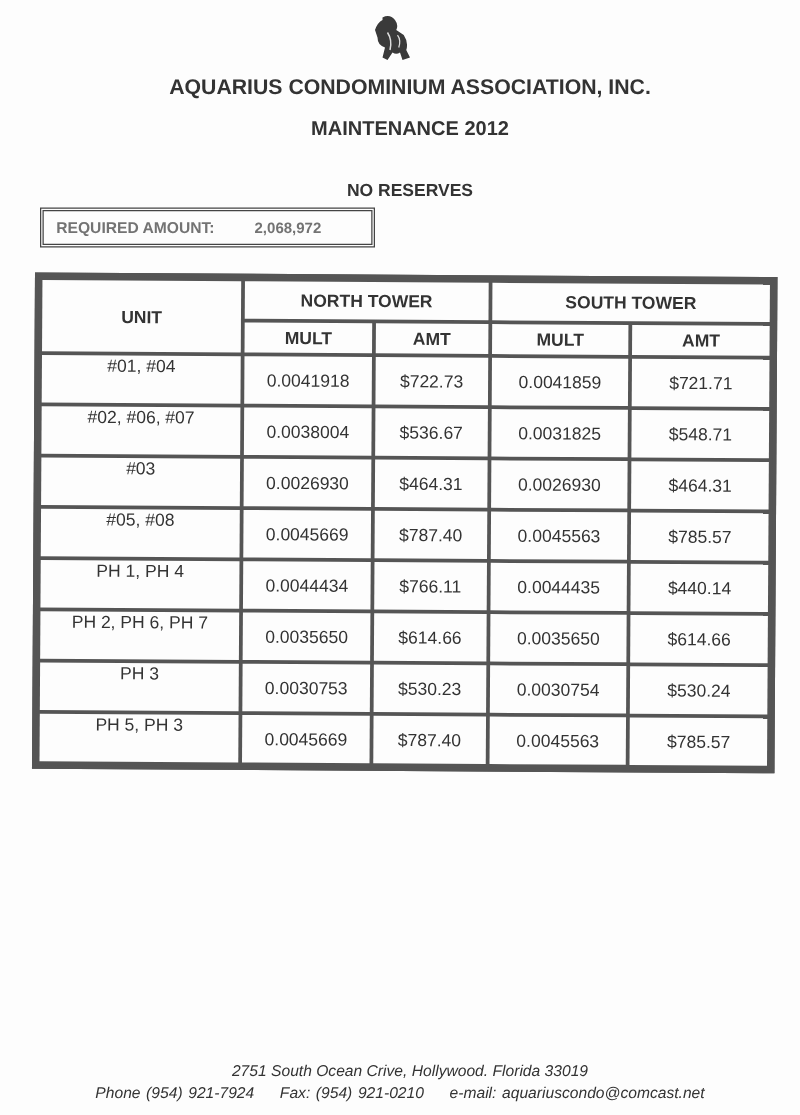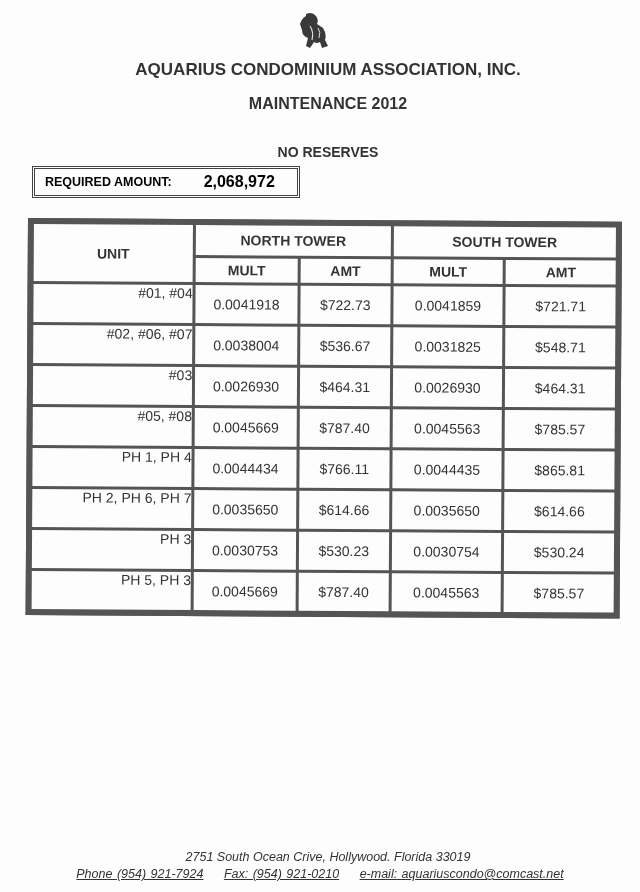--- a/index.html
+++ b/index.html
@@ -8,40 +8,40 @@
     font-family:"Liberation Sans", sans-serif; color:#2a2a2a;
   }
   .logo { position:absolute; left:296px; top:12px; width:36px; height:38px; }
   .title { position:absolute; left:0; width:640px; text-align:center; font-weight:bold; color:#333; }
   .t1 { top:60px; font-size:17px; left:8px; }
   .t2 { top:95px; font-size:16px; left:8px; }
   .t3 { top:144px; font-size:14px; left:8px; }
   .req {
     position:absolute; left:32px; top:166px; width:268px; height:32px;
     border:3px double #444; box-sizing:border-box; font-weight:bold; font-size:12.5px;
-    display:flex; align-items:center; padding-left:10px; color:#000000;
+    display:flex; align-items:center; padding-left:10px; color:#737373;
   }
-  .req .val { margin-left:32px; font-size:16px; }
+  .req .val { margin-left:32px; font-size:12px; }
   table.grid {
     position:absolute; left:28px; top:218px; width:594px;
     border-collapse:separate; border-spacing:3px; border:3px solid #555;
     background:#555; transform:rotate(0.35deg); transform-origin:left top;
   }
   table.grid td, table.grid th {
     background:#fdfdfd; font-size:14px; color:#333; padding:0;
   }
   th { font-weight:bold; }
   .hdr1 th { height:30px; }
   .hdr2 th { height:24px; font-size:13.5px;margin-left:36px; }
   td { height:38px; text-align:center; }
-  td.unit { text-align:right; padding-left:8px; vertical-align:top; padding-top:10px; }
+  td.unit { text-align:center; padding-left:8px; vertical-align:top; padding-top:10px; }
   .footer { position:absolute; left:0; width:640px; text-align:center; font-style:italic; font-size:12.5px; color:#333; }
   .f1 { top:850px; left:8px; }
   .f2 { top:867px; left:0; word-spacing:1px; }
-  .f2 span { margin:0 8px;text-decoration:underline; }
+  .f2 span { margin:0 8px; }
 </style>
 </head>
 <body>
 
 <div class="logo">
   <svg width="36" height="38" viewBox="0 0 36 38">
     <path d="M10 2 q6-3 10 2 q3 4 1 8 l6 4 q4 6 2 12 l3 6 l-6 2 l-2-6 q-3 2-6 0 l-4 6 l-4-2 l2-8 q-6-2-6-8 l-2-6 q2-6 6-8 z" fill="#3a3a3a"></path>
     <path d="M14 14 q4 6 2 14" stroke="#ddd" stroke-width="1.2" fill="none"></path>
     <path d="M22 16 q3 4 1 10" stroke="#ddd" stroke-width="1" fill="none"></path>
   </svg>
@@ -102,21 +102,21 @@
     <td>0.0045669</td>
     <td>$787.40</td>
     <td>0.0045563</td>
     <td>$785.57</td>
   </tr>
   <tr>
     <td class="unit">PH 1, PH 4</td>
     <td>0.0044434</td>
     <td>$766.11</td>
     <td>0.0044435</td>
-    <td>$865.81</td>
+    <td>$440.14</td>
   </tr>
   <tr>
     <td class="unit">PH 2, PH 6, PH 7</td>
     <td>0.0035650</td>
     <td>$614.66</td>
     <td>0.0035650</td>
     <td>$614.66</td>
   </tr>
   <tr>
     <td class="unit">PH 3</td>

